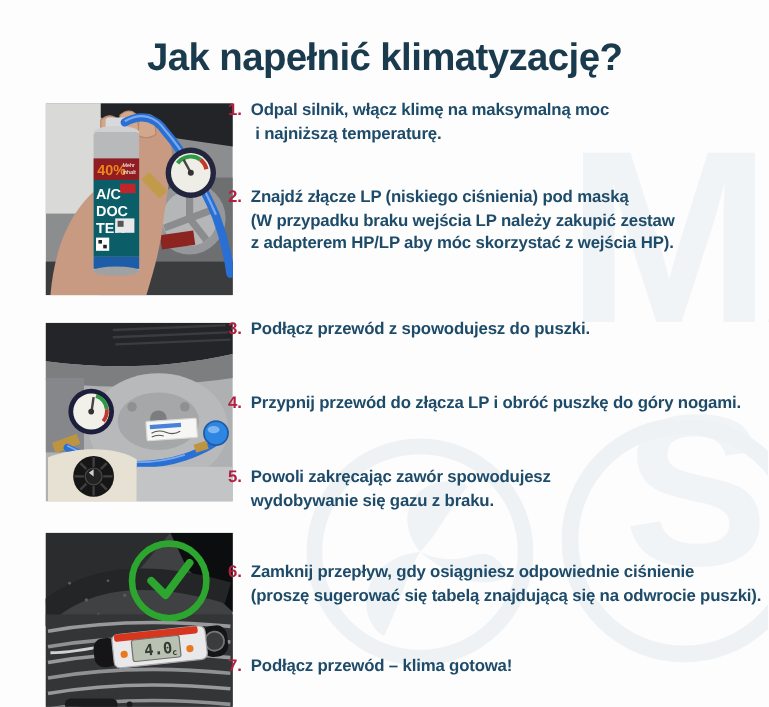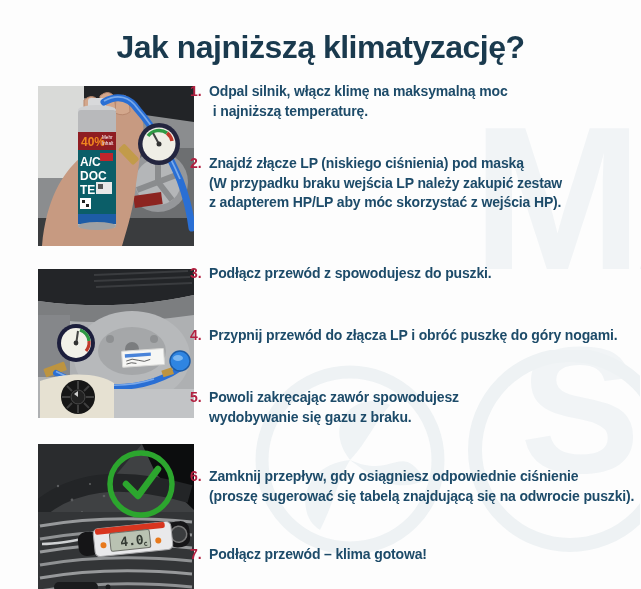--- a/index.html
+++ b/index.html
@@ -40,21 +40,21 @@
 <div class="watermark wm-top">MA</div>
 <div class="watermark wm-bottom">SE</div>
 <svg class="wm-svg" style="left:240px;top:350px;" width="400" height="239" viewBox="0 0 400 239">
   <circle cx="110" cy="110" r="88" fill="none" stroke="#eef2f4" stroke-width="13"></circle>
   <path d="M110,110 C80,70 120,40 150,55 C130,80 125,95 110,110 Z" fill="#eff3f5"></path>
   <path d="M110,110 C60,115 55,165 80,180 C95,150 98,130 110,110 Z" fill="#eff3f5"></path>
   <path d="M110,110 C155,130 160,90 185,130 C155,145 130,125 110,110 Z" fill="#eff3f5"></path>
   <circle cx="330" cy="100" r="95" fill="none" stroke="#eef2f4" stroke-width="14"></circle>
 </svg>
 
-<h1 class="title">Jak najniższą klimatyzację?</h1>
+<h1 class="title">Jak napełnić klimatyzację?</h1>
 
 <figure class="photo photo1">
 <svg width="156" height="160" viewBox="0 0 156 160">
   <rect width="156" height="160" fill="#8b8d8f"></rect>
   <rect x="0" y="0" width="46" height="92" fill="#d9dad8"></rect>
   <polygon points="46,0 156,0 156,36 100,28 46,12" fill="#222427"></polygon>
   <rect x="46" y="62" width="110" height="98" fill="#6d6f71"></rect>
   <g>
     <circle cx="120" cy="96" r="30" fill="#95979a"></circle>
     <circle cx="120" cy="96" r="23" fill="#b4b6b8"></circle>

